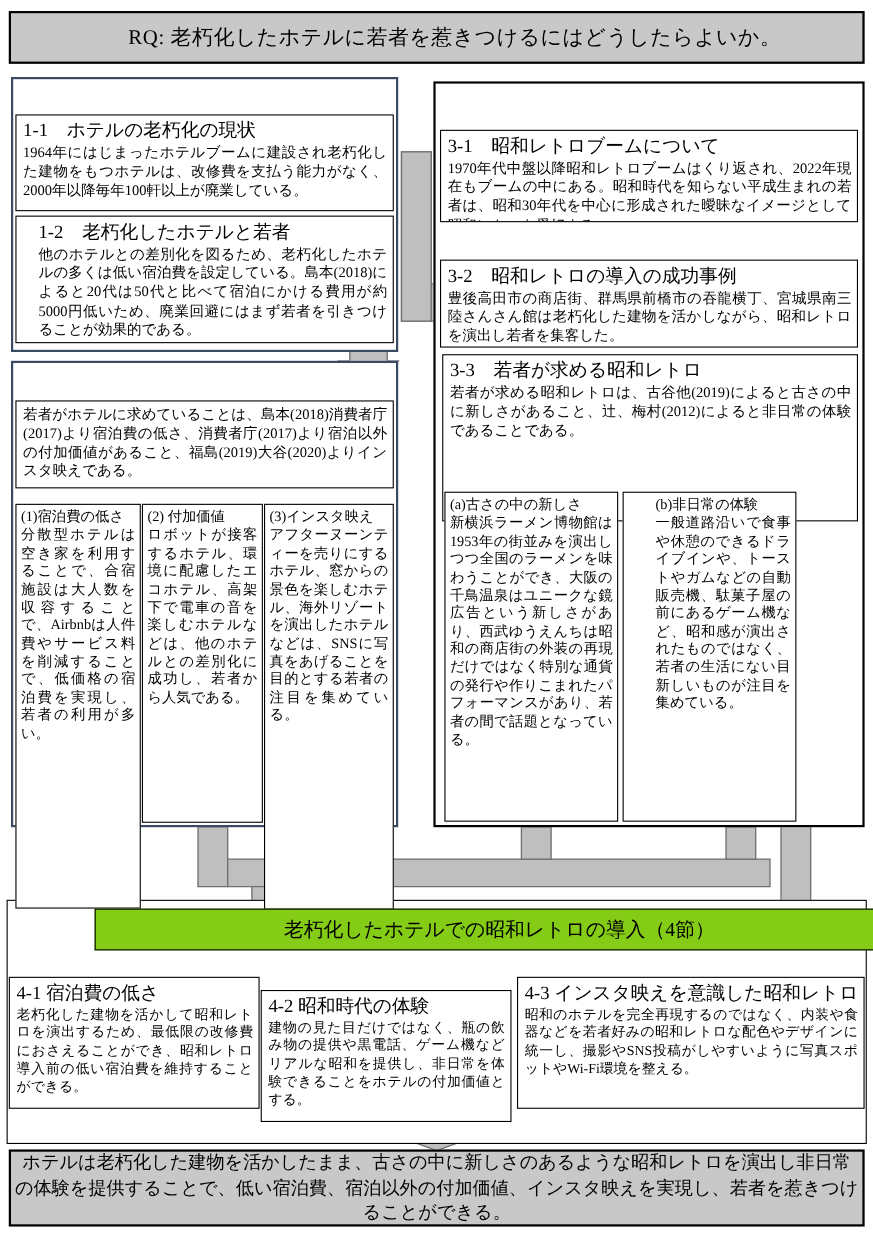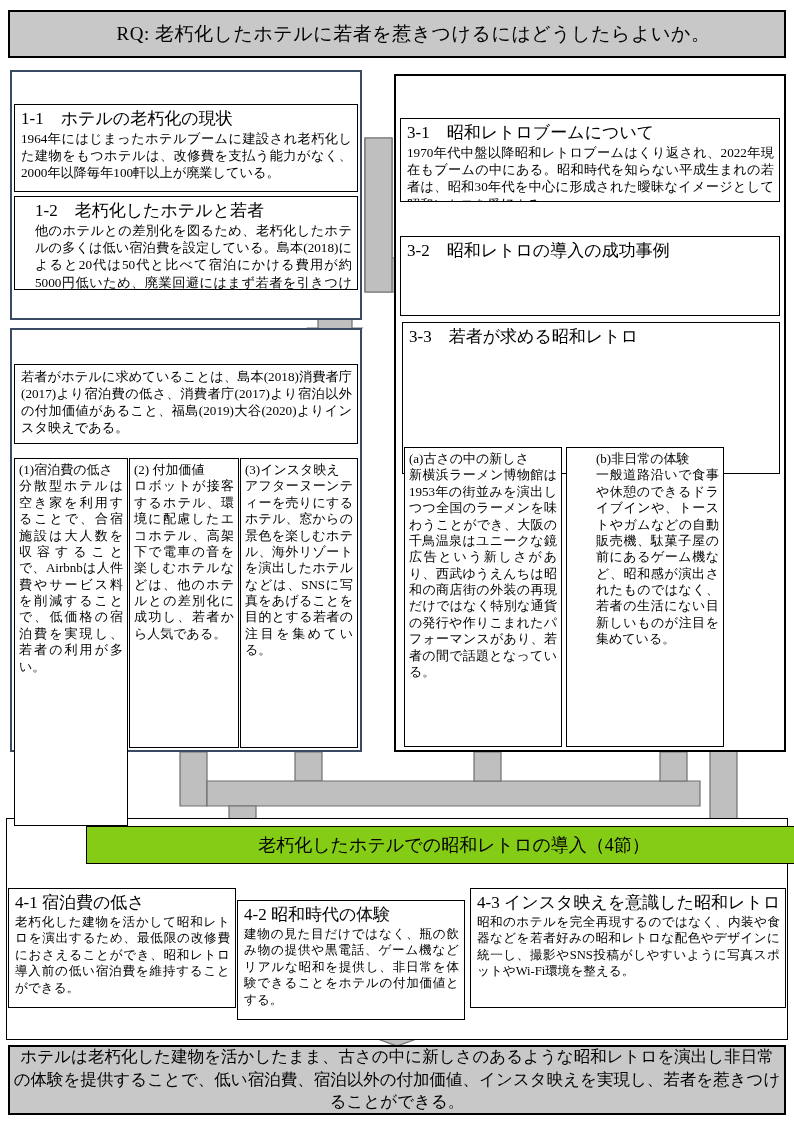--- a/index.html
+++ b/index.html
@@ -175,21 +175,21 @@
 
   <div class="abs section-title" style="left:16px; top:74px; width:340px; height:30px;">
     <span>ホテルの老朽化について（1節）</span>
   </div>
 
   <div class="abs panel" style="left:14px; top:104px; width:344px; height:88px;">
     <span class="head">1-1　ホテルの老朽化の現状</span>
     <span class="body">1964年にはじまったホテルブームに建設され老朽化した建物をもつホテルは、改修費を支払う能力がなく、2000年以降毎年100軒以上が廃業している。</span>
   </div>
 
-  <div class="abs panel" style="left:14px; top:196px; width:344px; height:94px;padding-left:20px;">
+  <div class="abs panel" style="left:14px; top:196px; width:344px; height:116px;padding-left:20px;">
     <span class="head">1-2　老朽化したホテルと若者</span>
     <span class="body">他のホテルとの差別化を図るため、老朽化したホテルの多くは低い宿泊費を設定している。島本(2018)によると20代は50代と比べて宿泊にかける費用が約5000円低いため、廃業回避にはまず若者を引きつけることが効果的である。</span>
   </div>
 
   <div class="abs section-shell" style="left:10px; top:328px; width:352px; height:424px;"></div>
 
   <div class="abs section-title" style="left:16px; top:332px; width:340px; height:30px;">
     <span>若者がホテルに求めること（2節）</span>
   </div>
 
@@ -200,42 +200,44 @@
   <div class="abs subcol" style="left:14px; top:458px; width:114px; height:368px;">
     <span class="head">(1)宿泊費の低さ</span>
     <span class="body">分散型ホテルは空き家を利用することで、合宿施設は大人数を収容することで、Airbnbは人件費やサービス料を削減することで、低価格の宿泊費を実現し、若者の利用が多い。</span>
   </div>
 
   <div class="abs subcol" style="left:129px; top:458px; width:110px; height:290px;">
     <span class="head">(2) 付加価値</span>
     <span class="body">ロボットが接客するホテル、環境に配慮したエコホテル、高架下で電車の音を楽しむホテルなどは、他のホテルとの差別化に成功し、若者から人気である。</span>
   </div>
 
-  <div class="abs subcol" style="left:240px; top:458px; width:118px; height:290px;">
+  <div class="abs subcol" style="left:240px; top:458px; width:118px; height:369px;">
     <span class="head">(3)インスタ映え</span>
     <span class="body">アフターヌーンティーを売りにするホテル、窓からの景色を楽しむホテル、海外リゾートを演出したホテルなどは、SNSに写真をあげることを目的とする若者の注目を集めている。</span>
   </div>
 
   <div class="abs section-shell plain" style="left:394px; top:74px; width:392px; height:678px;"></div>
 
   <div class="abs section-title thin" style="left:404px; top:80px; width:372px; height:32px;">
     <span style="font-size:18px;">若者が求める昭和レトロ（3節）</span>
   </div>
 
   <div class="abs panel" style="left:400px; top:118px; width:380px; height:84px;">
     <span class="head">3-1　昭和レトロブームについて</span>
     <span class="body">1970年代中盤以降昭和レトロブームはくり返され、2022年現在もブームの中にある。昭和時代を知らない平成生まれの若者は、昭和30年代を中心に形成された曖昧なイメージとして昭和レトロを愛好する。</span>
   </div>
 
   <div class="abs panel" style="left:400px; top:236px; width:380px; height:80px;">
     <span class="head">3-2　昭和レトロの導入の成功事例</span>
+    <span class="body">豊後高田市の商店街、群馬県前橋市の吞龍横丁、宮城県南三陸さんさん館は老朽化した建物を活かしながら、昭和レトロを演出し若者を集客した。</span>
   </div>
 
   <div class="abs panel" style="left:402px; top:322px; width:378px; height:152px;">
     <span class="head">3-3　若者が求める昭和レトロ</span>
+    <span class="body">若者が求める昭和レトロは、古谷他(2019)によると古さの中に新しさがあること、辻、梅村(2012)によると非日常の体験であることである。</span>
   </div>
 
   <div class="abs subcol" style="left:404px; top:447px; width:158px; height:300px;">
     <span class="head">(a)古さの中の新しさ</span>
     <span class="body">新横浜ラーメン博物館は1953年の街並みを演出しつつ全国のラーメンを味わうことができ、大阪の千鳥温泉はユニークな鏡広告という新しさがあり、西武ゆうえんちは昭和の商店街の外装の再現だけではなく特別な通貨の発行や作りこまれたパフォーマンスがあり、若者の間で話題となっている。</span>
   </div>
 
   <div class="abs subcol" style="left:566px; top:447px; width:158px; height:300px;padding-left:29px;">
     <span class="head">(b)非日常の体験</span>
     <span class="body">一般道路沿いで食事や休憩のできるドライブインや、トーストやガムなどの自動販売機、駄菓子屋の前にあるゲーム機など、昭和感が演出されたものではなく、若者の生活にない目新しいものが注目を集めている。</span>

